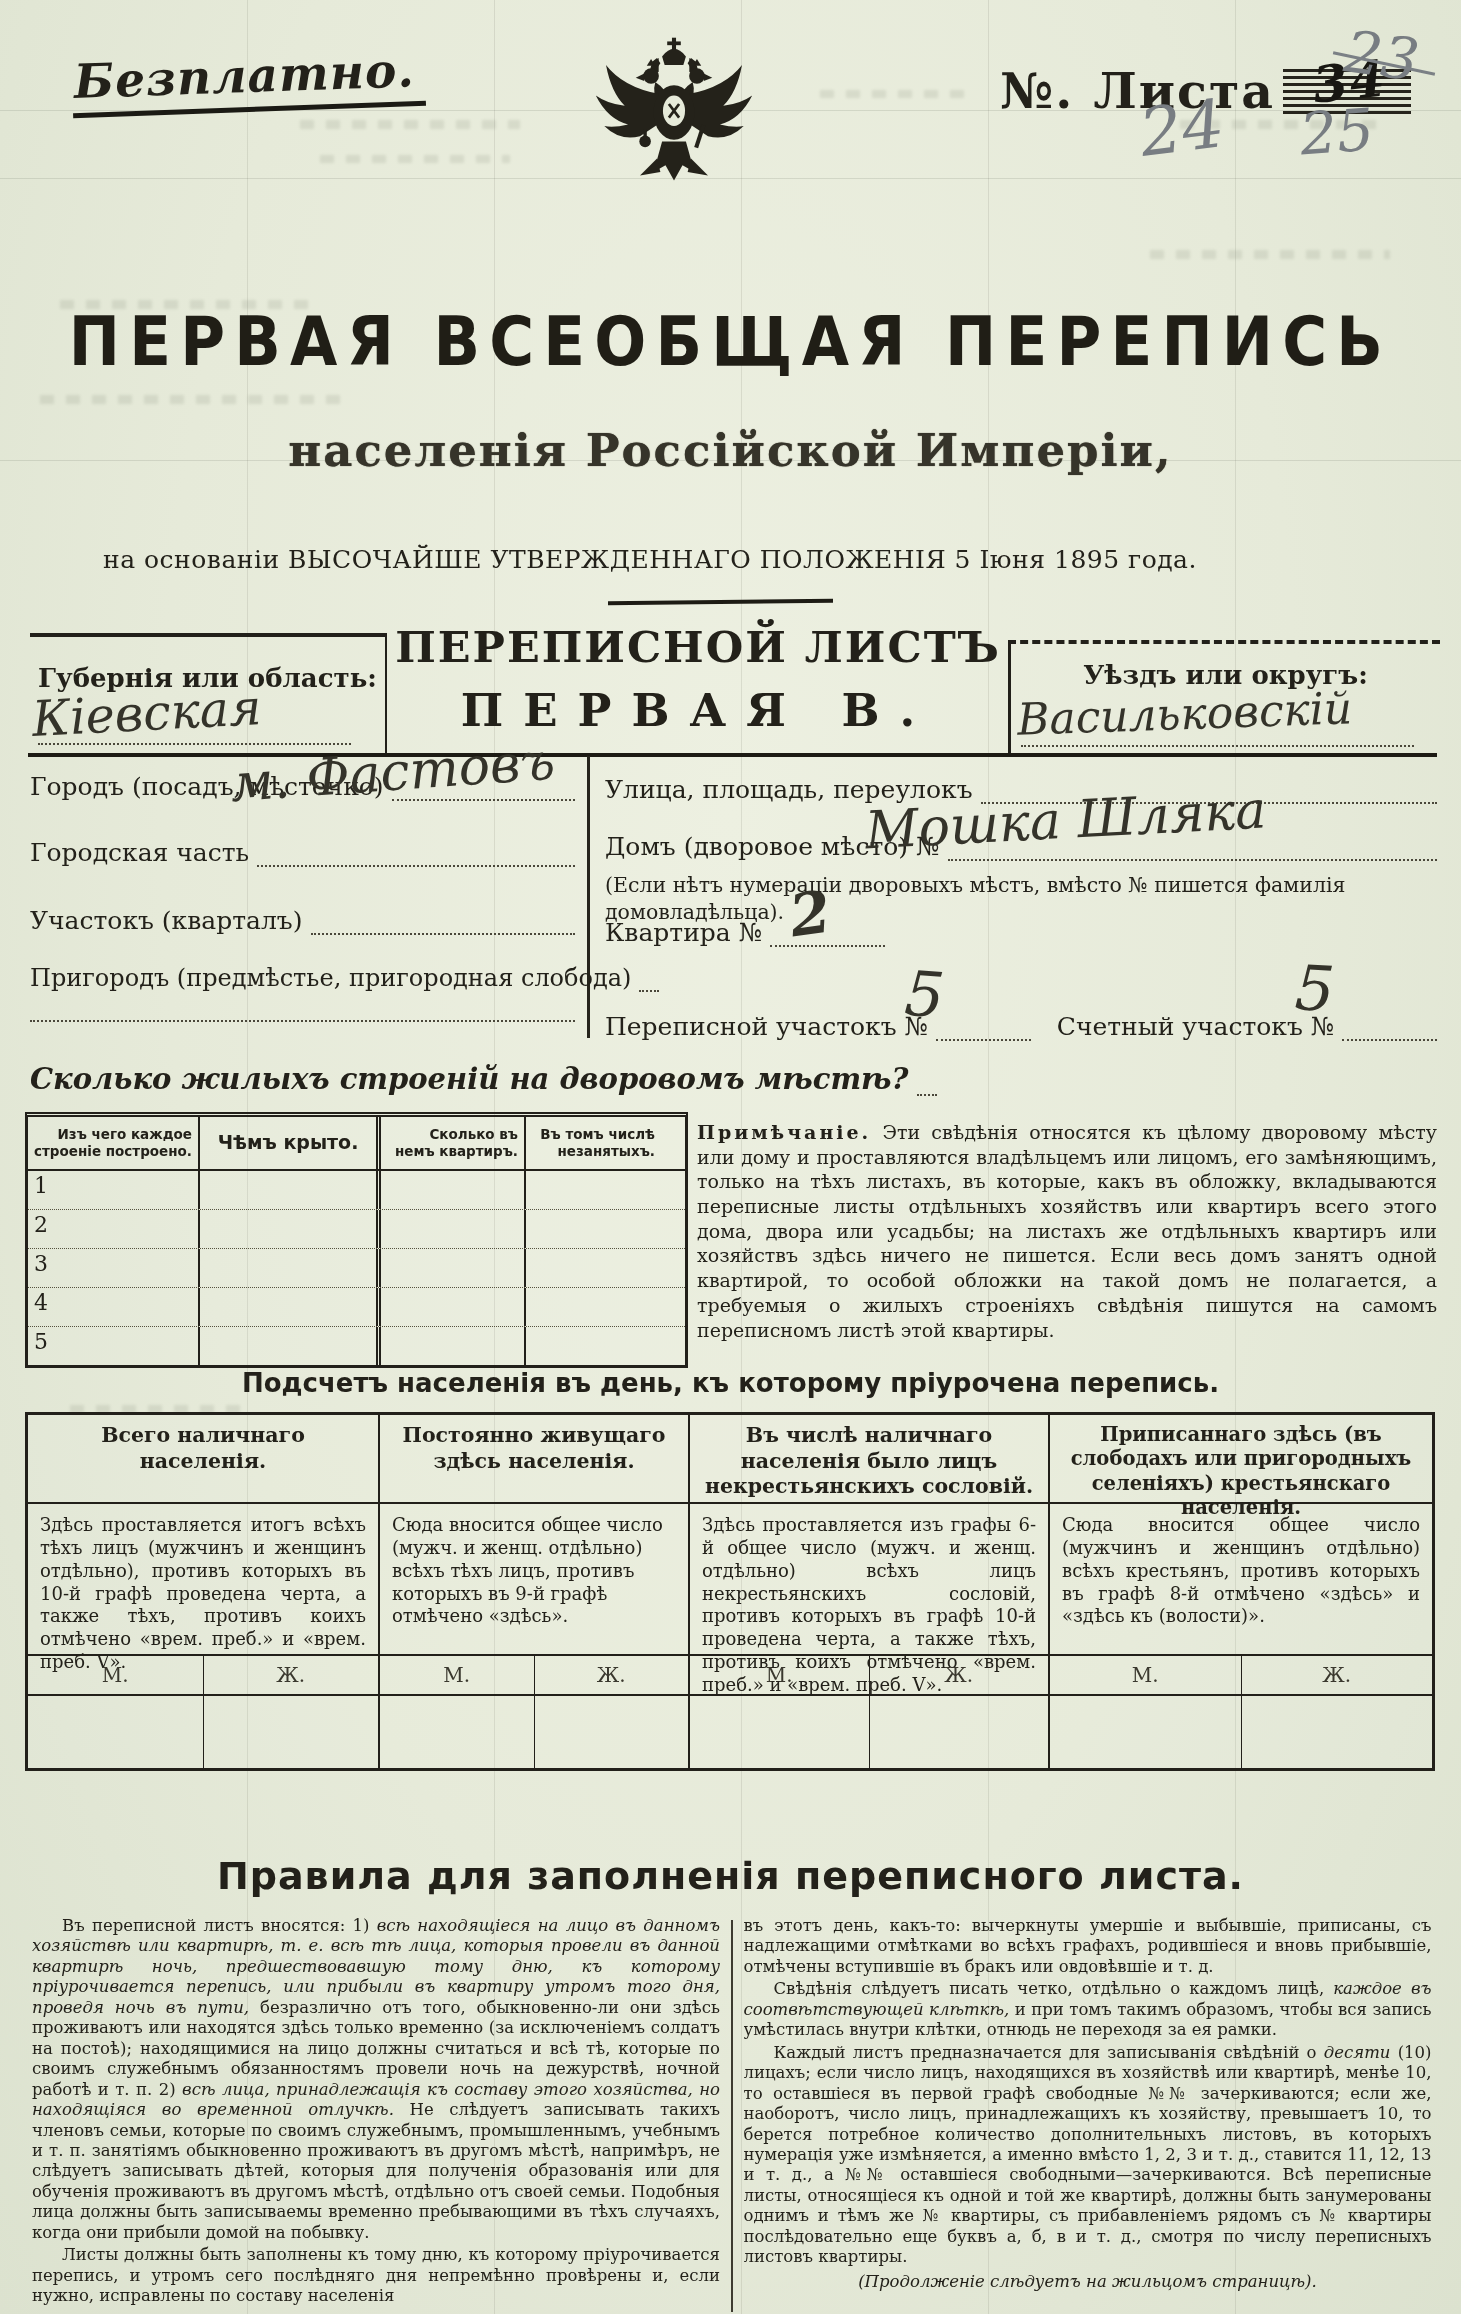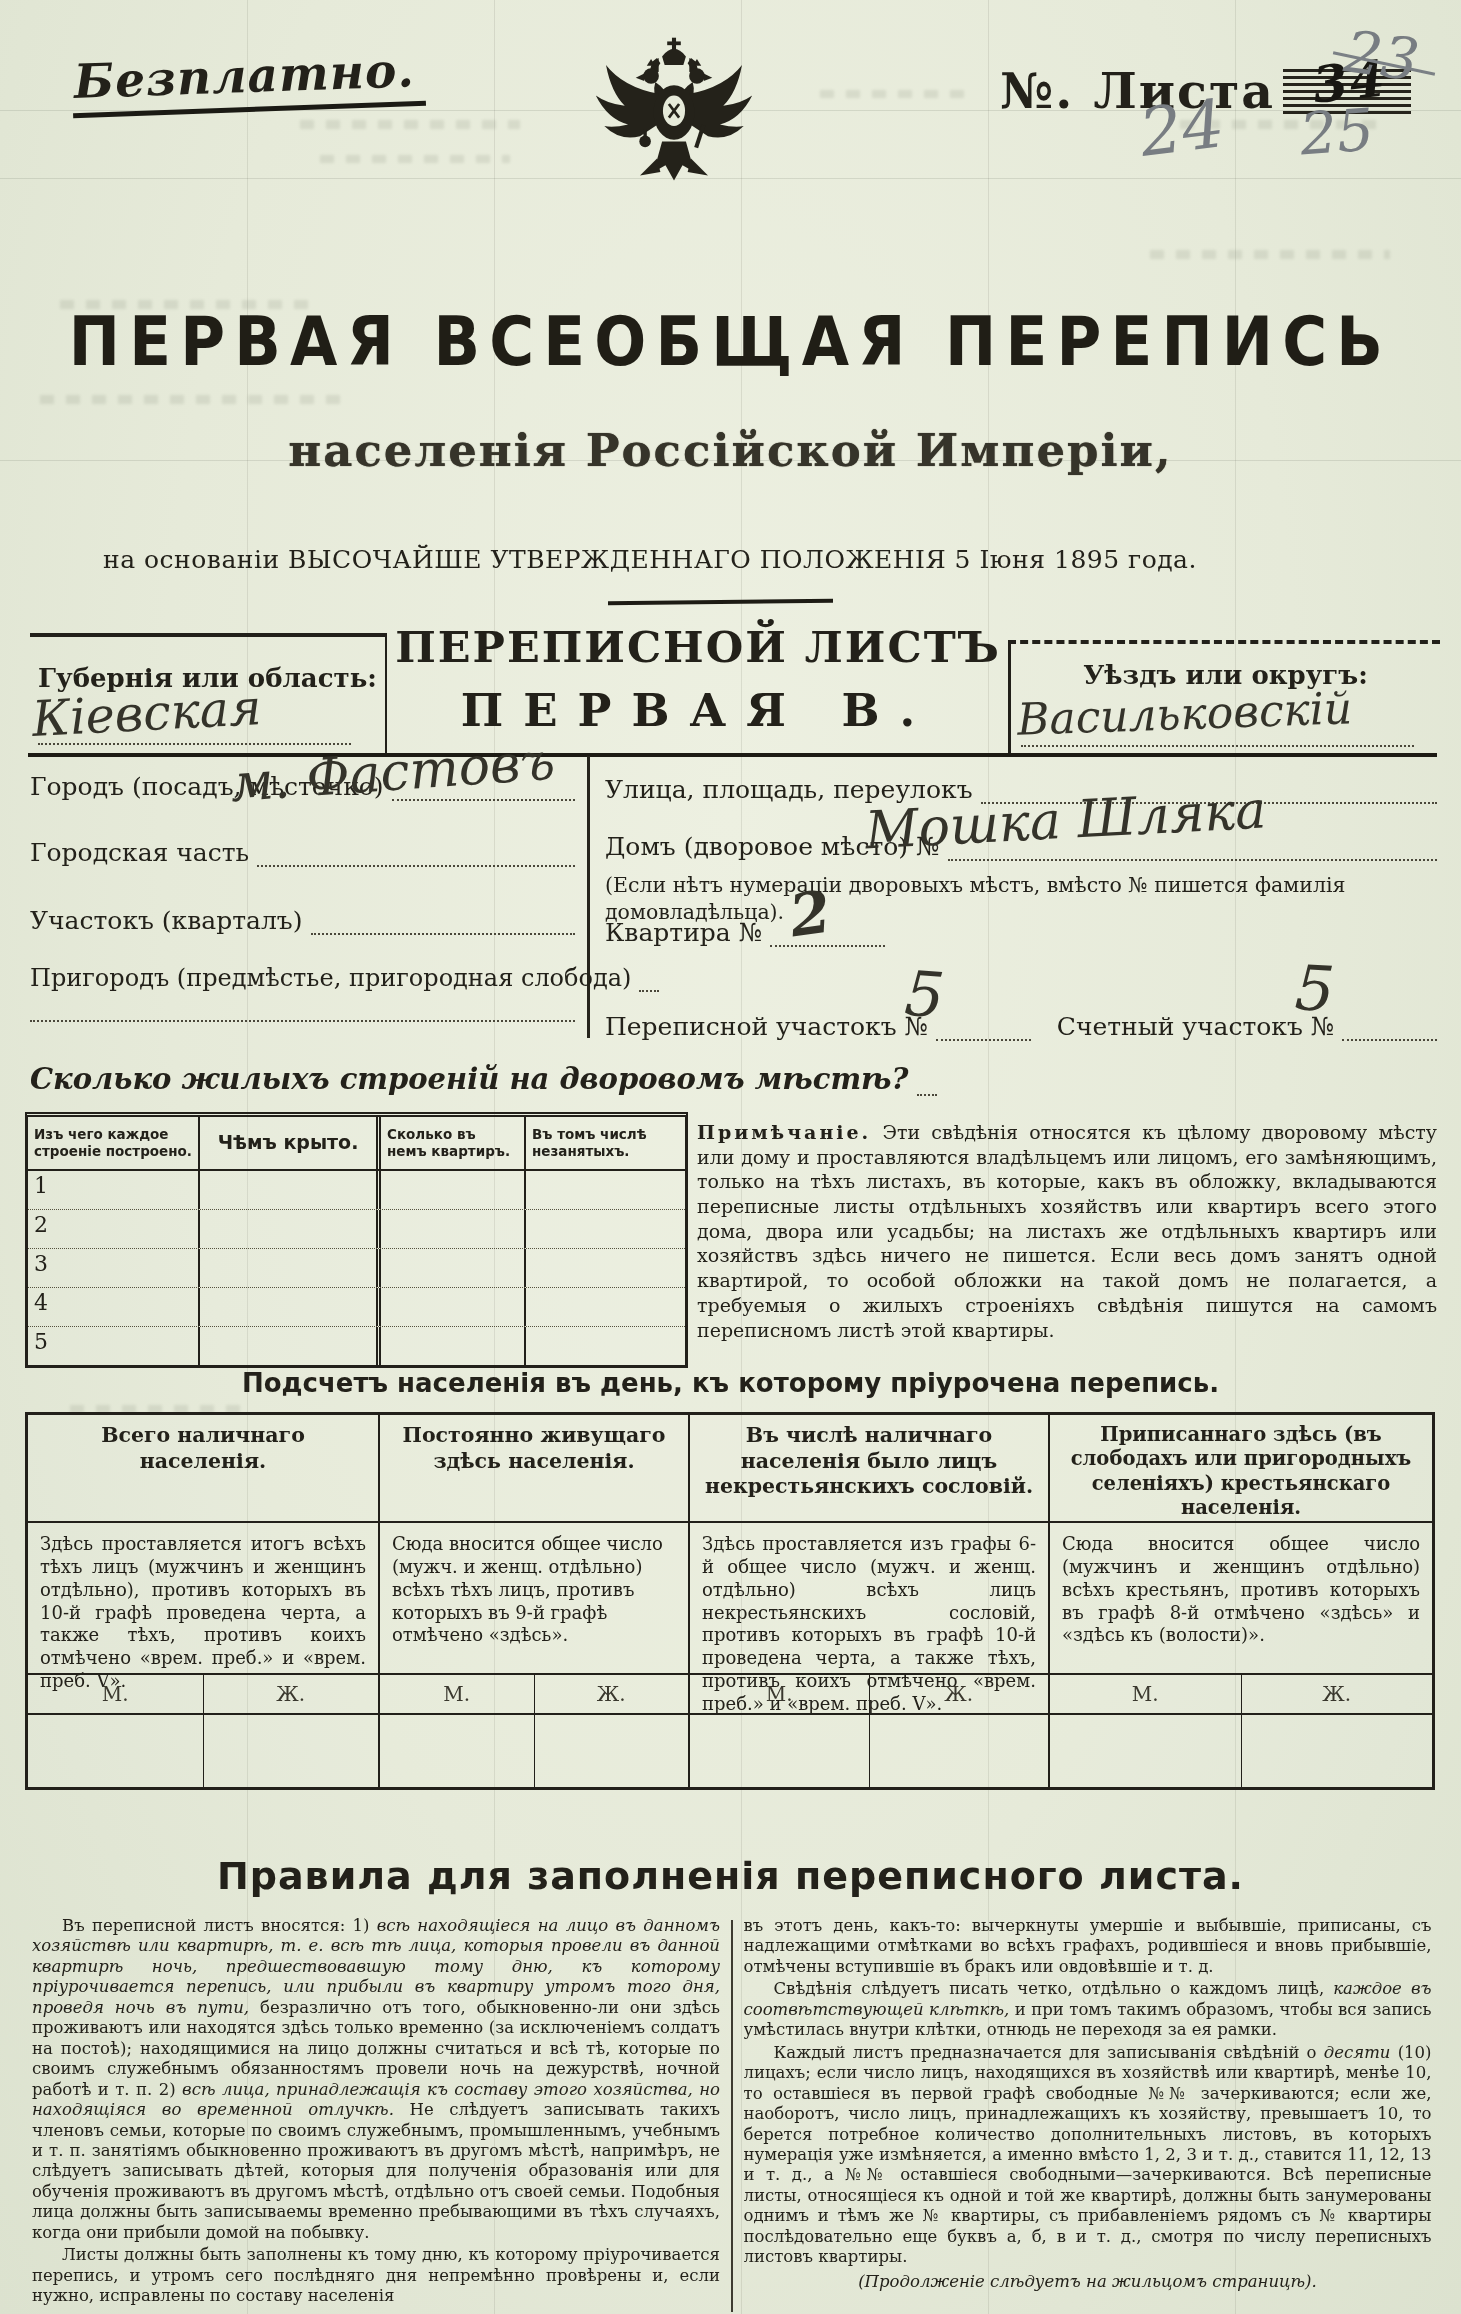--- a/index.html
+++ b/index.html
@@ -39,32 +39,32 @@
   .note{font-size:20.5px;line-height:1.3;}
   
   .btable{border:3px solid #22201a;border-top:5px double #22201a;background:rgba(255,255,255,.06);}
   .bt-head{display:flex;border-bottom:2.5px solid #22201a;}
   .bt-row{display:flex;border-bottom:1.5px dotted #55523f;}
   .bt-row:last-child{border-bottom:none;}
   .btc{box-sizing:border-box;padding:2px 6px;}
   .c1{width:170px;} .c2{width:178px;border-left:2px solid #22201a;}
   .c3{width:148px;border-left:5px double #22201a;} .c4{width:137px;border-left:2px solid #22201a;}
   .bt-hcell{font-family:"DejaVu Sans",sans-serif;font-weight:bold;font-size:13.5px;line-height:1.25;
-    text-align:left;display:flex;align-items:center;justify-content:center;}
+    text-align:right;display:flex;align-items:center;justify-content:center;}
   .bt-hcell.big{font-size:19px;}
   .bt-num{font-size:22px;}
   
   .primech{font-size:19px;line-height:1.3;text-align:justify;}
   .primech .lbl{letter-spacing:3px;font-weight:bold;}
   
   .chead{left:0;width:100%;text-align:center;font-family:"DejaVu Sans",sans-serif;font-weight:bold;font-size:26px;}
   .ctable{display:flex;border:3px solid #22201a;background:rgba(255,255,255,.05);}
   .cg{display:flex;flex-direction:column;box-sizing:border-box;}
   .cg + .cg{border-left:2.5px solid #22201a;}
-  .cg-h{height:108px;box-sizing:border-box;padding:8px 8px 0;font-weight:bold;font-size:20.5px;line-height:1.25;
+  .cg-h{height:89px;box-sizing:border-box;padding:8px 8px 0;font-weight:bold;font-size:20.5px;line-height:1.25;
     text-align:center;border-bottom:2px solid #22201a;}
   .cg-d{height:152px;box-sizing:border-box;padding:10px 12px 0;font-size:18px;line-height:1.27;
     text-align:justify;border-bottom:2px solid #22201a;}
   .cg-mzh{display:flex;height:38px;border-bottom:2px solid #22201a;}
   .cg-mzh .mz{flex:1;display:flex;align-items:center;justify-content:center;font-size:20px;color:#3a382e;}
   .cg-mzh .mz + .mz{border-left:1.5px solid #22201a;}
   .cg-empty{display:flex;height:72px;}
   .cg-empty .ec{flex:1;}
   .cg-empty .ec + .ec{border-left:1.5px solid #22201a;}
   

